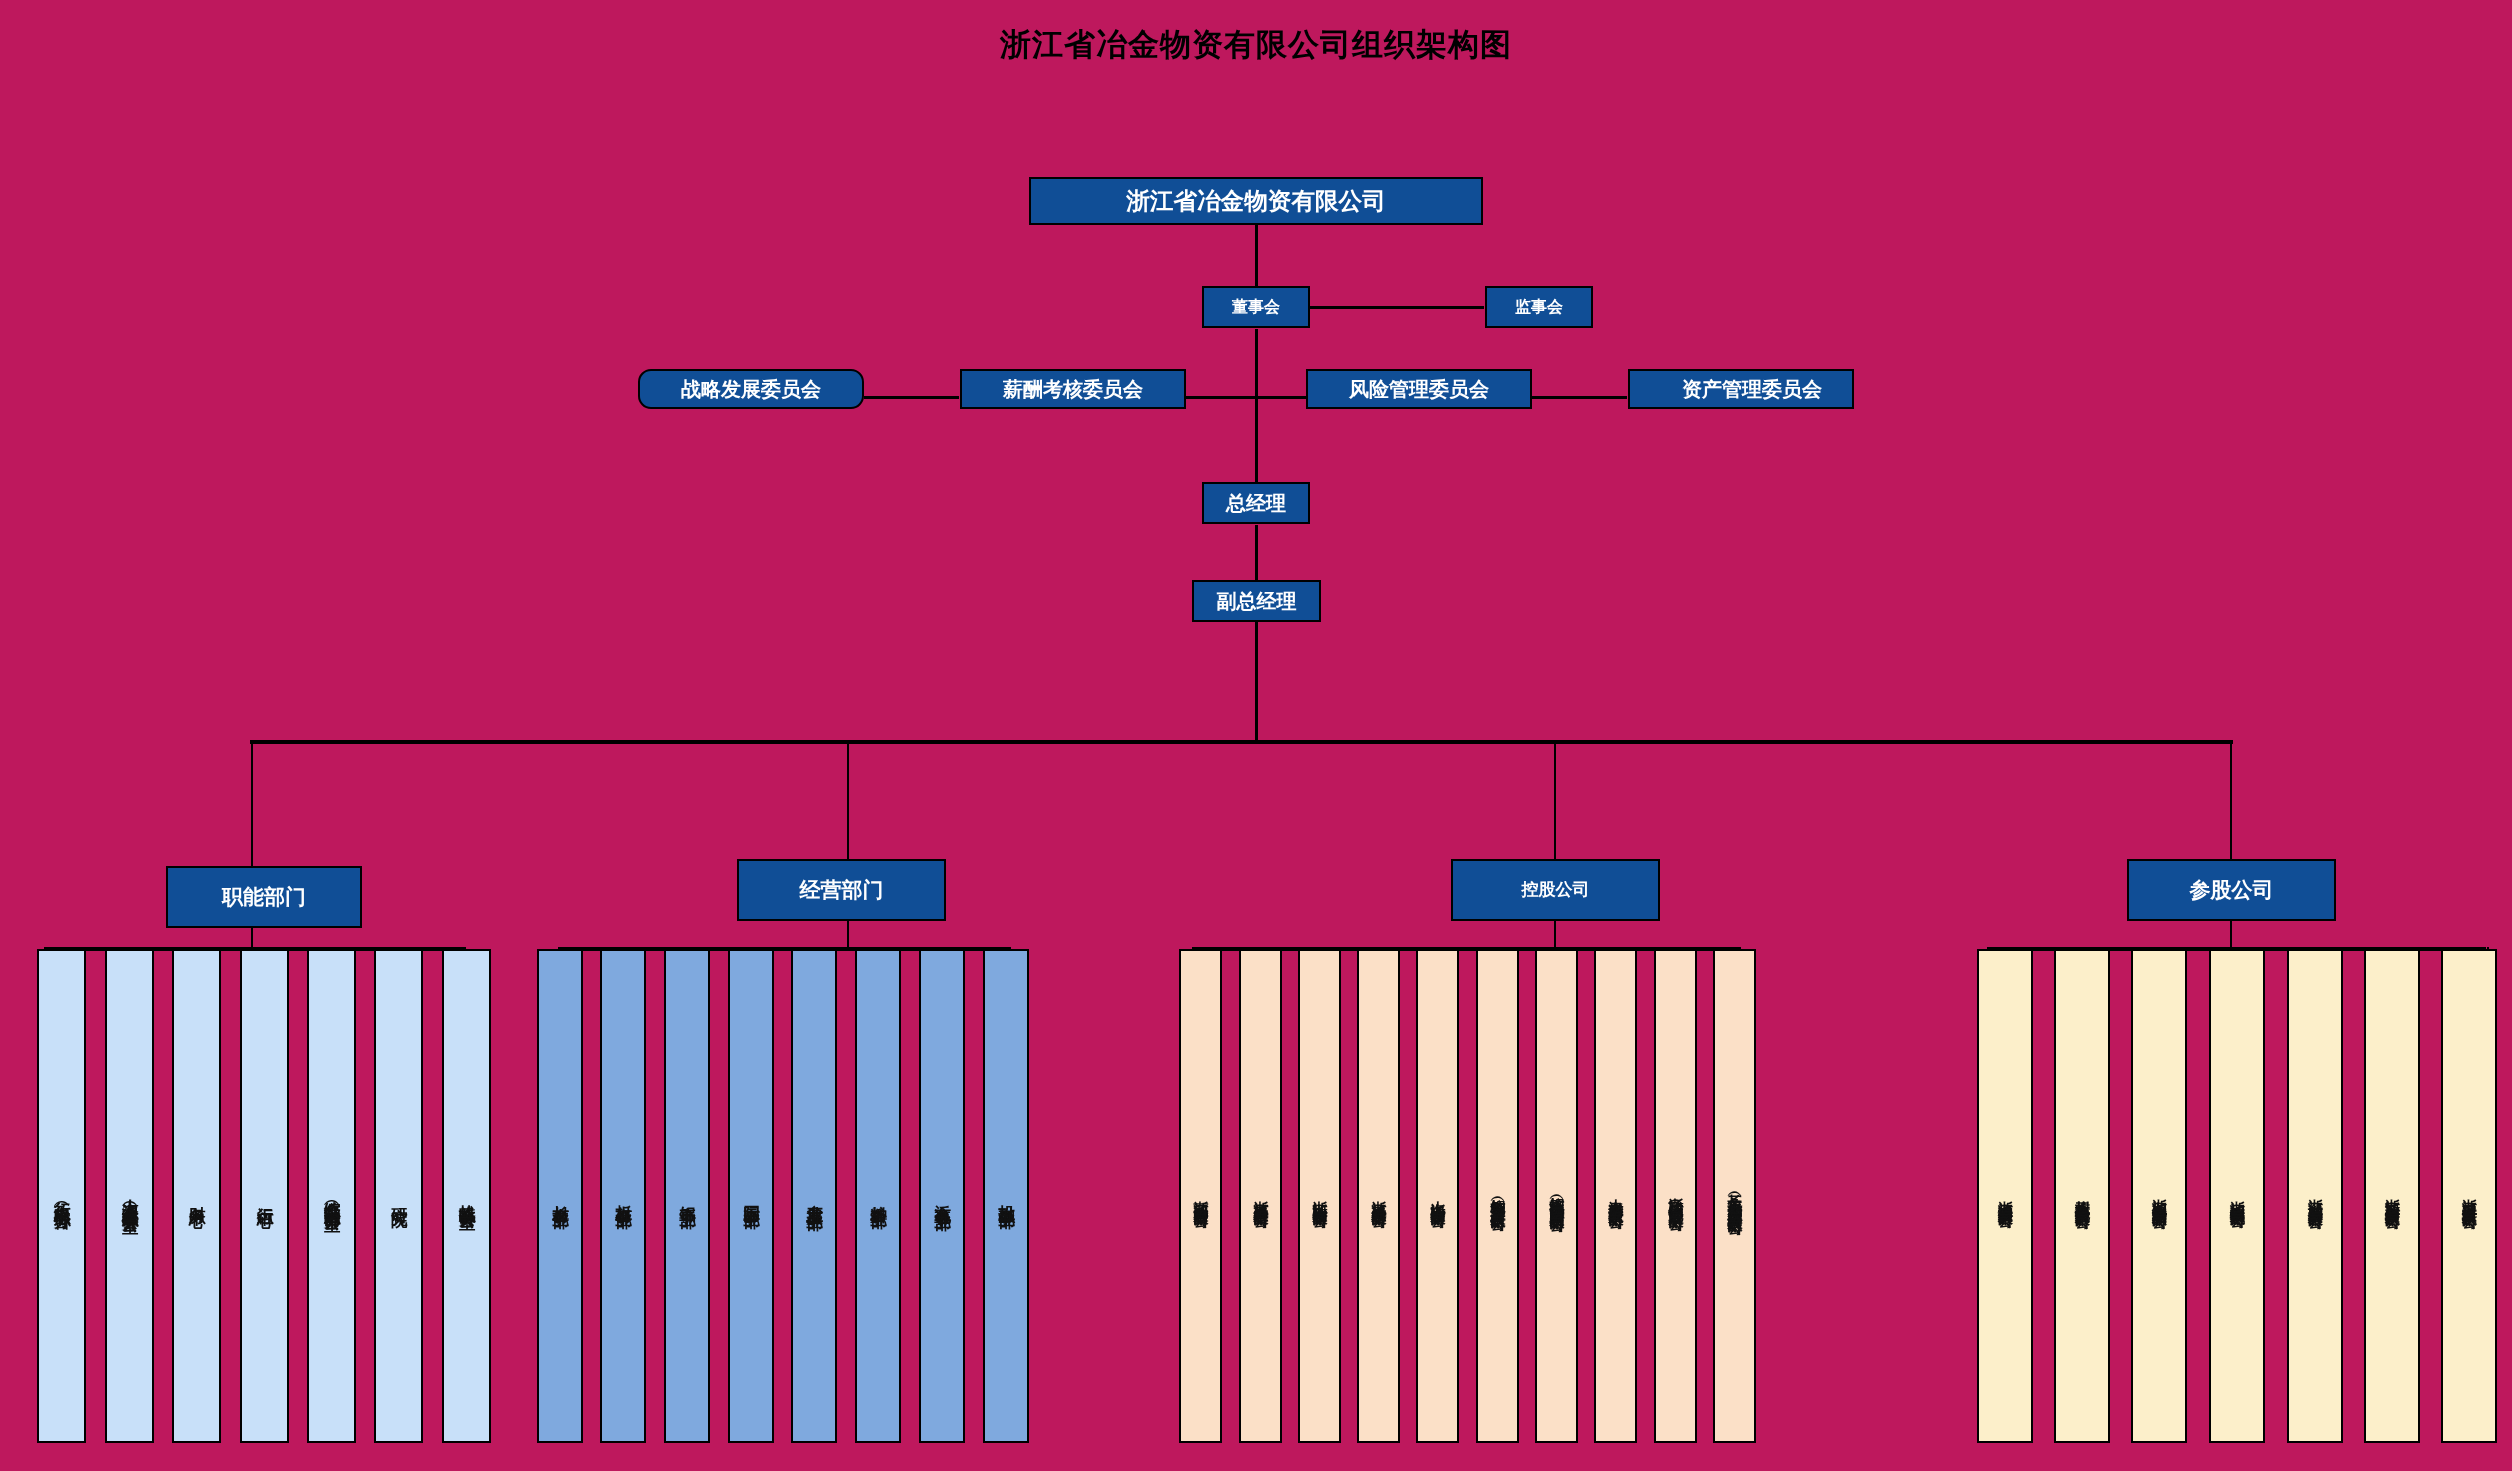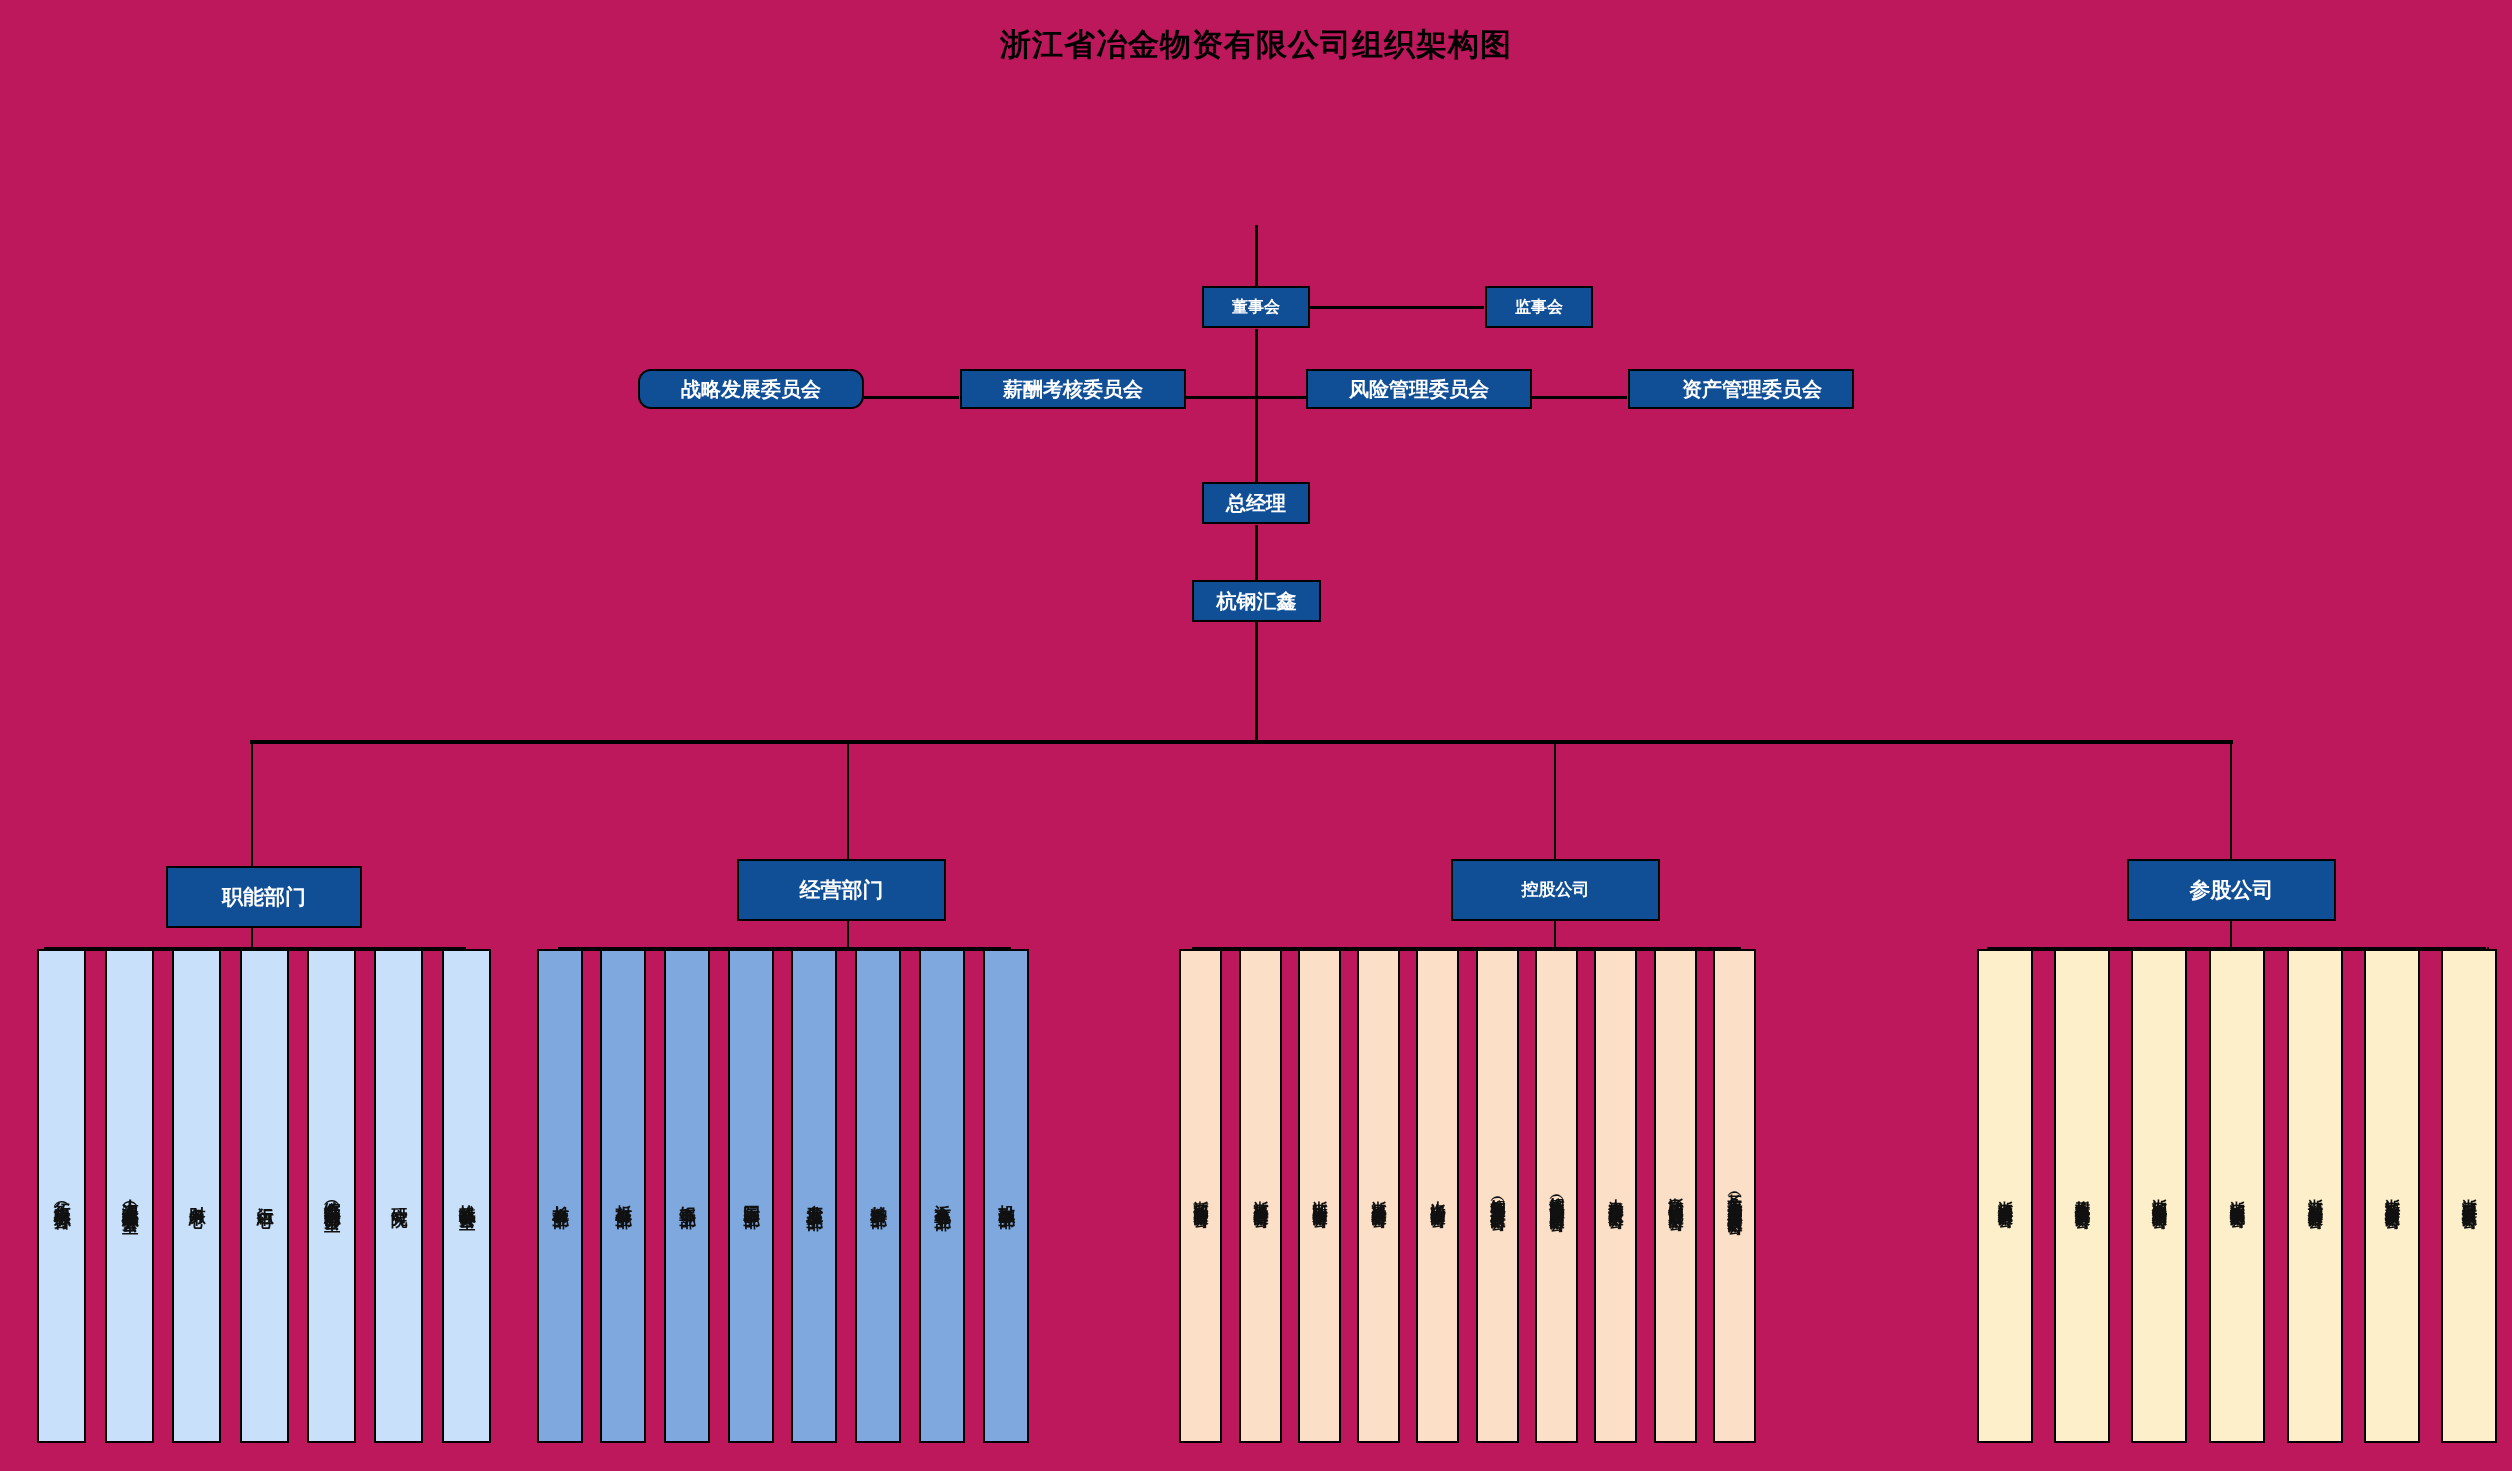--- a/index.html
+++ b/index.html
@@ -71,20 +71,21 @@
   .vline-thin { width: 2px; }
   .hline-thick { height: 3.5px; }
 </style>
 </head>
 <body>
 
 <div id="chart-root">
 
   <div id="chart-title">浙江省冶金物资有限公司组织架构图</div>
 
+  <div class="node node-blue" style="left:1029px; top:177px; width:454px; height:48px; font-size:23.6px;">浙江省冶金物资有限公司</div>
 
   <div class="line vline" style="left:1255px; top:225px; width:2.5px; height:61px;"></div>
 
   <div class="node node-blue" style="left:1202px; top:286px; width:108px; height:42px; font-size:16px;">董事会</div>
 
   <div class="node node-blue" style="left:1485px; top:286px; width:108px; height:42px; font-size:16px;">监事会</div>
 
   <div class="line hline" style="left:1310px; top:306px; width:174px; height:3px;"></div>
 
   <div class="line vline" style="left:1255px; top:329px; width:2.5px; height:154px;"></div>
@@ -96,21 +97,21 @@
 
   <div class="line hline" style="left:864px; top:396px; width:95px; height:3px;"></div>
   <div class="line hline" style="left:1186px; top:396px; width:69px; height:3px;"></div>
   <div class="line hline" style="left:1258px; top:396px; width:49px; height:3px;"></div>
   <div class="line hline" style="left:1532px; top:396px; width:95px; height:3px;"></div>
 
   <div class="node node-blue" style="left:1202px; top:482px; width:108px; height:42px; font-size:20px;">总经理</div>
 
   <div class="line vline" style="left:1255px; top:525px; width:2.5px; height:55px;"></div>
 
-  <div class="node node-blue" style="left:1192px; top:580px; width:129px; height:42px; font-size:20px;">杭钢汇鑫</div>
+  <div class="node node-blue" style="left:1192px; top:580px; width:129px; height:42px; font-size:20px;">副总经理</div>
 
   <div class="line vline" style="left:1255px; top:622px; width:2.5px; height:120px;"></div>
   <div class="line hline-thick" style="left:250px; top:740px; width:1983px; height:3.5px;"></div>
 
   <div class="line vline-thin" style="left:251px; top:740px; width:2px; height:157px;"></div>
   <div class="line vline-thin" style="left:847px; top:740px; width:2px; height:121px;"></div>
   <div class="line vline-thin" style="left:1554px; top:740px; width:2px; height:121px;"></div>
   <div class="line vline-thin" style="left:2230px; top:740px; width:2px; height:121px;"></div>
 
   <div class="node node-blue" style="left:166px; top:866px; width:196px; height:62px; font-size:21px;">职能部门</div>

